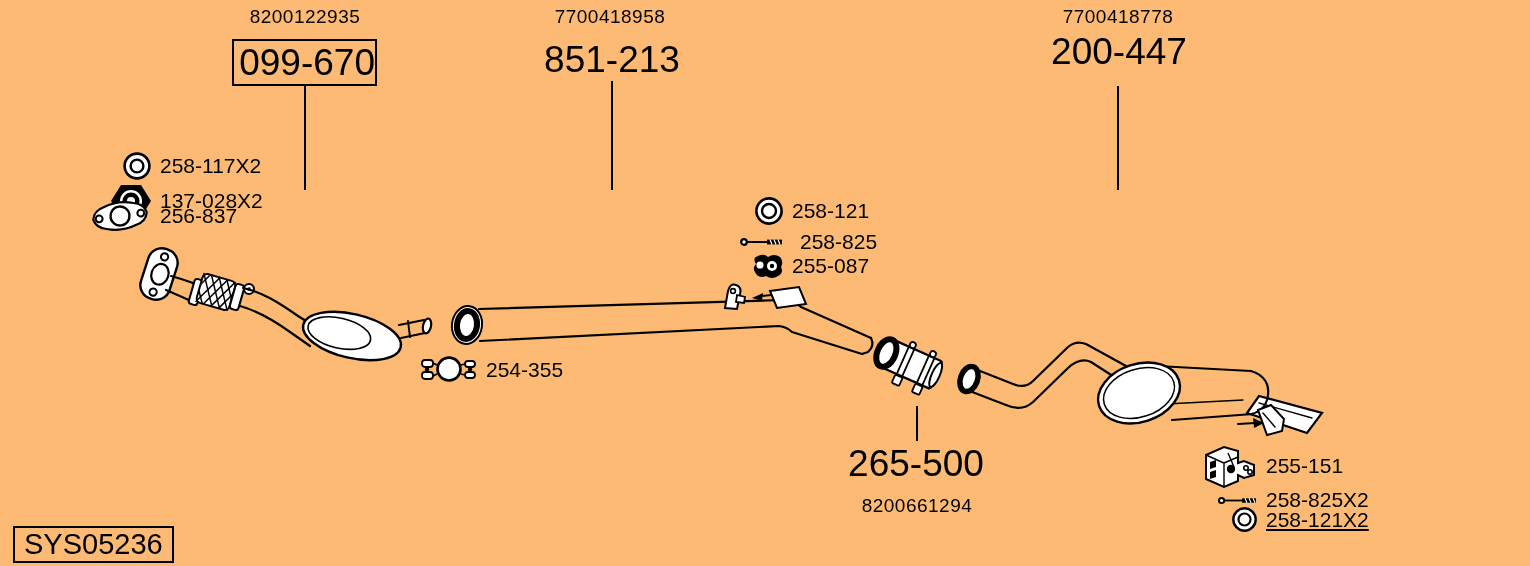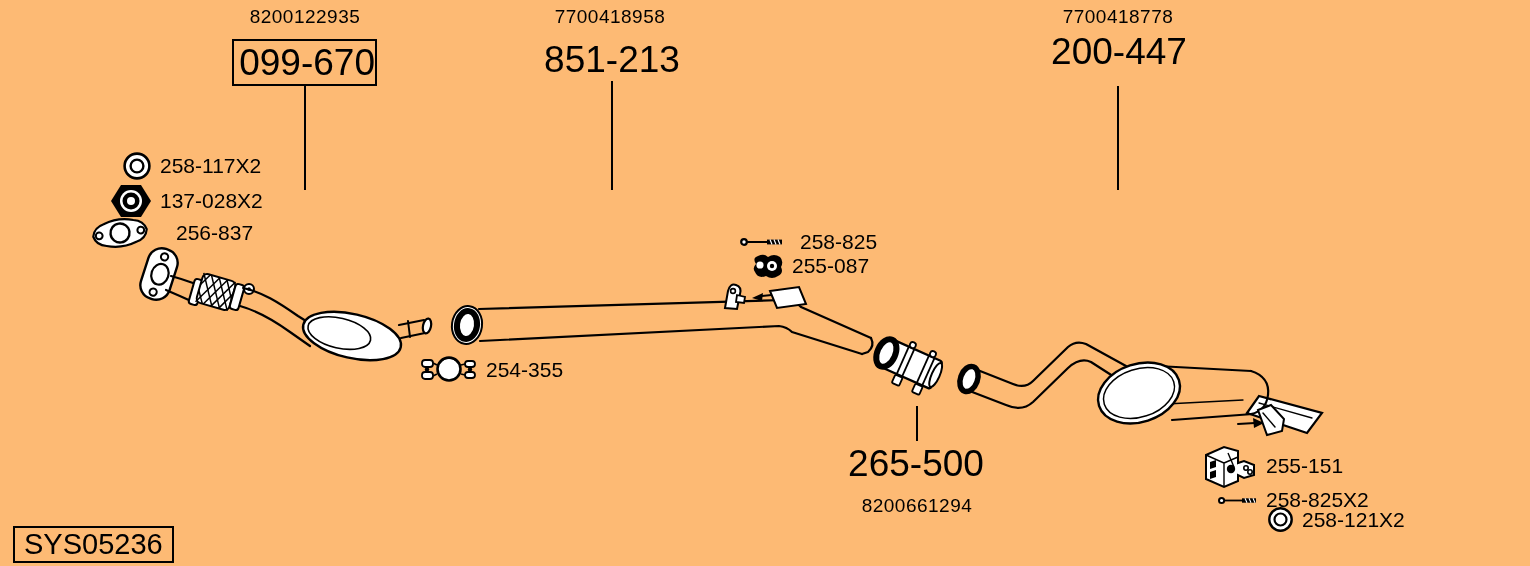--- a/index.html
+++ b/index.html
@@ -172,21 +172,21 @@
     <span class="icon-box w68">
       <svg width="42" height="36" viewBox="0 0 42 36">
         <polygon points="11,2 31,2 41,18 31,34 11,34 1,18" fill="#000"></polygon>
         <circle cx="21" cy="18" r="11" fill="#fff"></circle>
         <circle cx="21" cy="18" r="8.5" fill="#000"></circle>
         <circle cx="21" cy="18" r="4" fill="#fff"></circle>
       </svg>
     </span>
     <span class="part-label">137-028X2</span>
   </div>
-  <div class="part-row" style="left:84px;top:216px;height:34px;gap:16px;">
+  <div class="part-row" style="left:84px;top:199px;height:34px;">
     <span class="icon-box w68">
       <svg width="64" height="34" viewBox="0 0 64 34">
         <g transform="rotate(-8 32 17)">
           <path d="M5,17 Q7,8 17,6 Q32,1 47,6 Q57,8 59,17 Q57,26 47,28 Q32,33 17,28 Q7,26 5,17 Z" fill="#fff" stroke="#000" stroke-width="2.2"></path>
           <circle cx="32" cy="17" r="9.5" fill="#fff" stroke="#000" stroke-width="2.4"></circle>
           <circle cx="11" cy="17" r="3.4" fill="#fff" stroke="#000" stroke-width="2"></circle>
           <circle cx="53" cy="17" r="3.4" fill="#fff" stroke="#000" stroke-width="2"></circle>
         </g>
       </svg>
     </span>
@@ -203,20 +203,29 @@
         <rect x="45" y="21" width="10" height="6" rx="3" fill="#fff" stroke="#000" stroke-width="1.8"></rect>
         <circle cx="50" cy="18.5" r="2.2" fill="#000"></circle>
         <circle cx="29" cy="18" r="11.5" fill="#fff" stroke="#000" stroke-width="2.6"></circle>
         <path d="M20,12 A11,11 0 0 1 38,12" fill="none" stroke="#000" stroke-width="1.5"></path>
         <path d="M17,14 L13,12 M17,23 L13,25 M41,14 L45,13 M41,23 L45,24" stroke="#000" stroke-width="1.8" fill="none"></path>
       </svg>
     </span>
     <span class="part-label">254-355</span>
   </div>
 
+  <div class="part-row" style="left:700px;top:196px;height:30px;">
+    <span class="icon-box w84">
+      <svg width="30" height="30" viewBox="0 0 30 30">
+        <circle cx="15" cy="15" r="12.6" fill="#fff" stroke="#000" stroke-width="2.6"></circle>
+        <circle cx="15" cy="15" r="7" fill="#fff" stroke="#000" stroke-width="2.4"></circle>
+      </svg>
+    </span>
+    <span class="part-label">258-121</span>
+  </div>
   <div class="part-row" style="left:700px;top:231px;height:22px;gap:8px;">
     <span class="icon-box w84">
       <svg width="44" height="12" viewBox="0 0 44 12">
         <circle cx="4" cy="6" r="2.8" fill="#fff" stroke="#000" stroke-width="2.2"></circle>
         <line x1="7" y1="6" x2="27" y2="6" stroke="#000" stroke-width="2"></line>
         <rect x="27" y="3.6" width="15" height="4.8" fill="#000"></rect>
         <path d="M30,3.6 L32,8.4 M34,3.6 L36,8.4 M38,3.6 L40,8.4" stroke="#fff" stroke-width="1.2"></path>
       </svg>
     </span>
     <span class="part-label">258-825</span>
@@ -252,21 +261,21 @@
     <span class="icon-box w78">
       <svg width="40" height="11" viewBox="0 0 40 11">
         <circle cx="3.6" cy="5.5" r="2.6" fill="#fff" stroke="#000" stroke-width="2"></circle>
         <line x1="6.5" y1="5.5" x2="24" y2="5.5" stroke="#000" stroke-width="1.8"></line>
         <rect x="24" y="3.3" width="14" height="4.4" fill="#000"></rect>
         <path d="M27,3.3 L29,7.7 M31,3.3 L33,7.7 M35,3.3 L37,7.7" stroke="#fff" stroke-width="1.1"></path>
       </svg>
     </span>
     <span class="part-label">258-825X2</span>
   </div>
-  <div class="part-row" style="left:1216px;top:506px;height:27px;">
+  <div class="part-row" style="left:1180px;top:506px;height:27px;text-decoration:underline;">
     <span class="icon-box w78">
       <svg width="27" height="27" viewBox="0 0 27 27">
         <circle cx="13.5" cy="13.5" r="11.2" fill="#fff" stroke="#000" stroke-width="2.4"></circle>
         <circle cx="13.5" cy="13.5" r="6" fill="#fff" stroke="#000" stroke-width="2.2"></circle>
       </svg>
     </span>
     <span class="part-label">258-121X2</span>
   </div>
 
   <div class="code-box">SYS05236</div>

